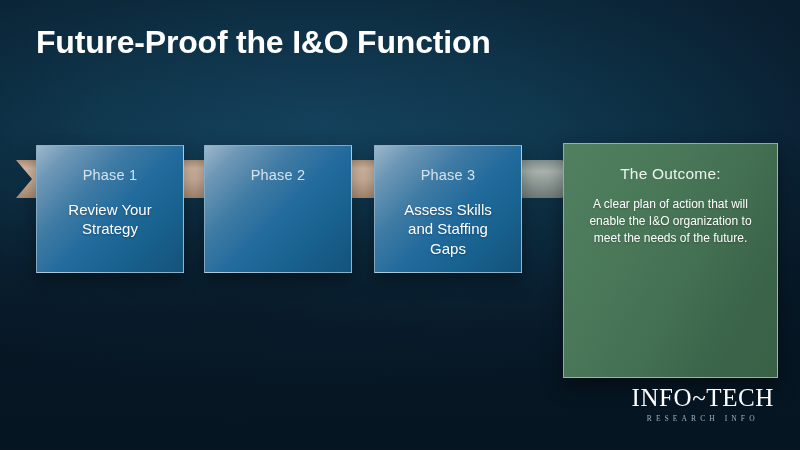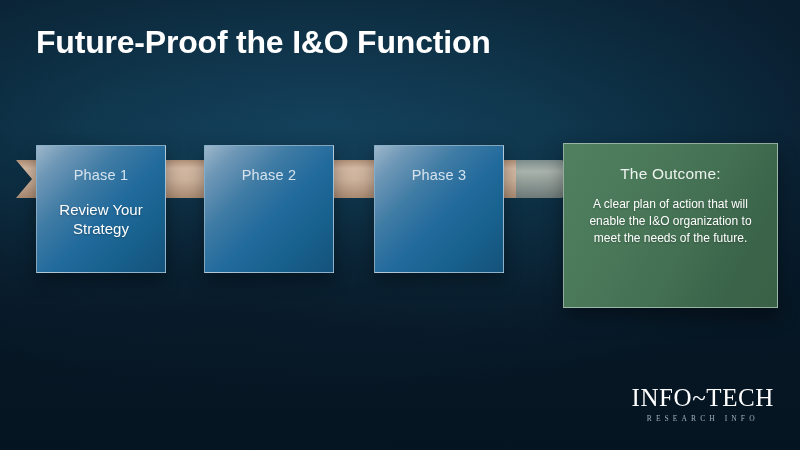--- a/index.html
+++ b/index.html
@@ -45,21 +45,21 @@
     left:16px; top:160px;
     width:566px; height:38px;
     z-index:2;
   }
   .arrow-band svg { display:block; }
 
   
   .phase {
     position:absolute;
     top:145px;
-    width:130px;
+    width:148px;
     height:128px;
     border:1px solid rgba(198,216,228,.62);
     background:
       linear-gradient(135deg,
         #9cb7cb 0%,
         #6e97b6 14%,
         #3f7ba4 34%,
         #216a9c 55%,
         #18628f 74%,
         #14527a 100%);
@@ -91,21 +91,21 @@
     text-align:center;
     line-height:1.32;
     padding:0 16px;
     text-shadow:0 1px 2px rgba(0,0,0,.28);
   }
 
   
   .outcome {
     position:absolute;
     left:563px; top:143px;
-    width:215px; height:165px;
+    width:215px; height:235px;
     border:1px solid rgba(206,220,212,.60);
     background:linear-gradient(118deg,
         #50805f 0%,
         #4b7a5a 28%,
         #436f52 58%,
         #3a6349 82%,
         #35594252 100%),
       linear-gradient(118deg,#4d7d5c 0%, #3b6448 100%);
     box-shadow:0 9px 18px rgba(0,0,0,.38);
     z-index:5;
@@ -191,20 +191,21 @@
     <div class="phase-label">Phase 1</div>
     <div class="phase-title">Review Your Strategy</div>
   </div>
 
   <div class="phase p2">
     <div class="phase-label">Phase 2</div>
   </div>
 
   <div class="phase p3">
     <div class="phase-label">Phase 3</div>
+    <div class="phase-title">Assess Skills and Staffing Gaps</div>
   </div>
 
   <div class="outcome">
     <div class="outcome-heading">The Outcome:</div>
     <div class="outcome-body">A clear plan of action that will enable the I&amp;O organization to meet the needs of the future.</div>
   </div>
 
   <div class="logo">
     <div class="logo-main">INFO~TECH</div>
     <div class="logo-sub">RESEARCH INFO</div>

